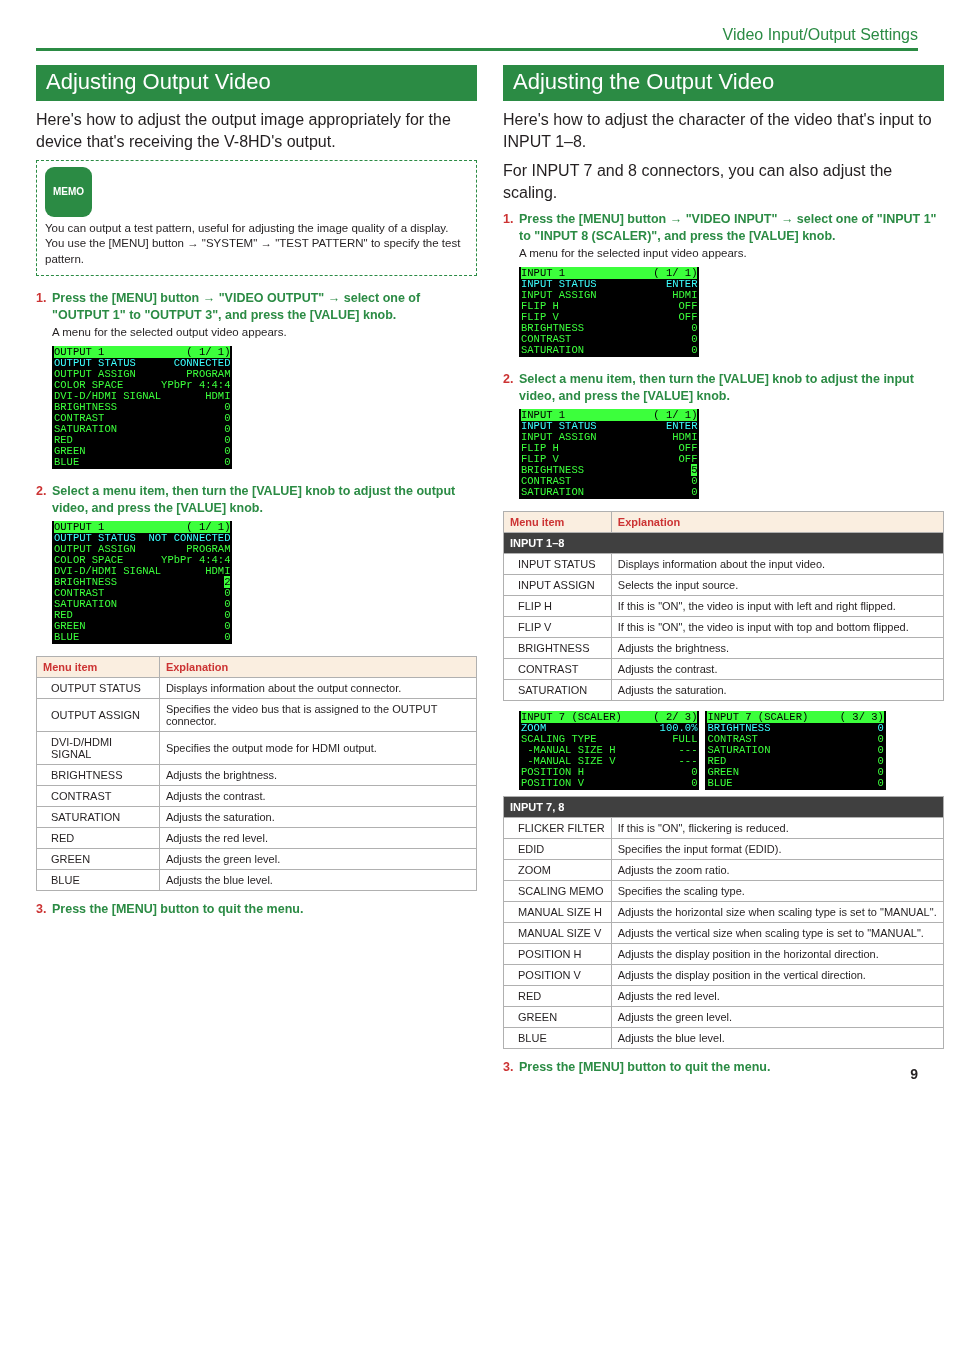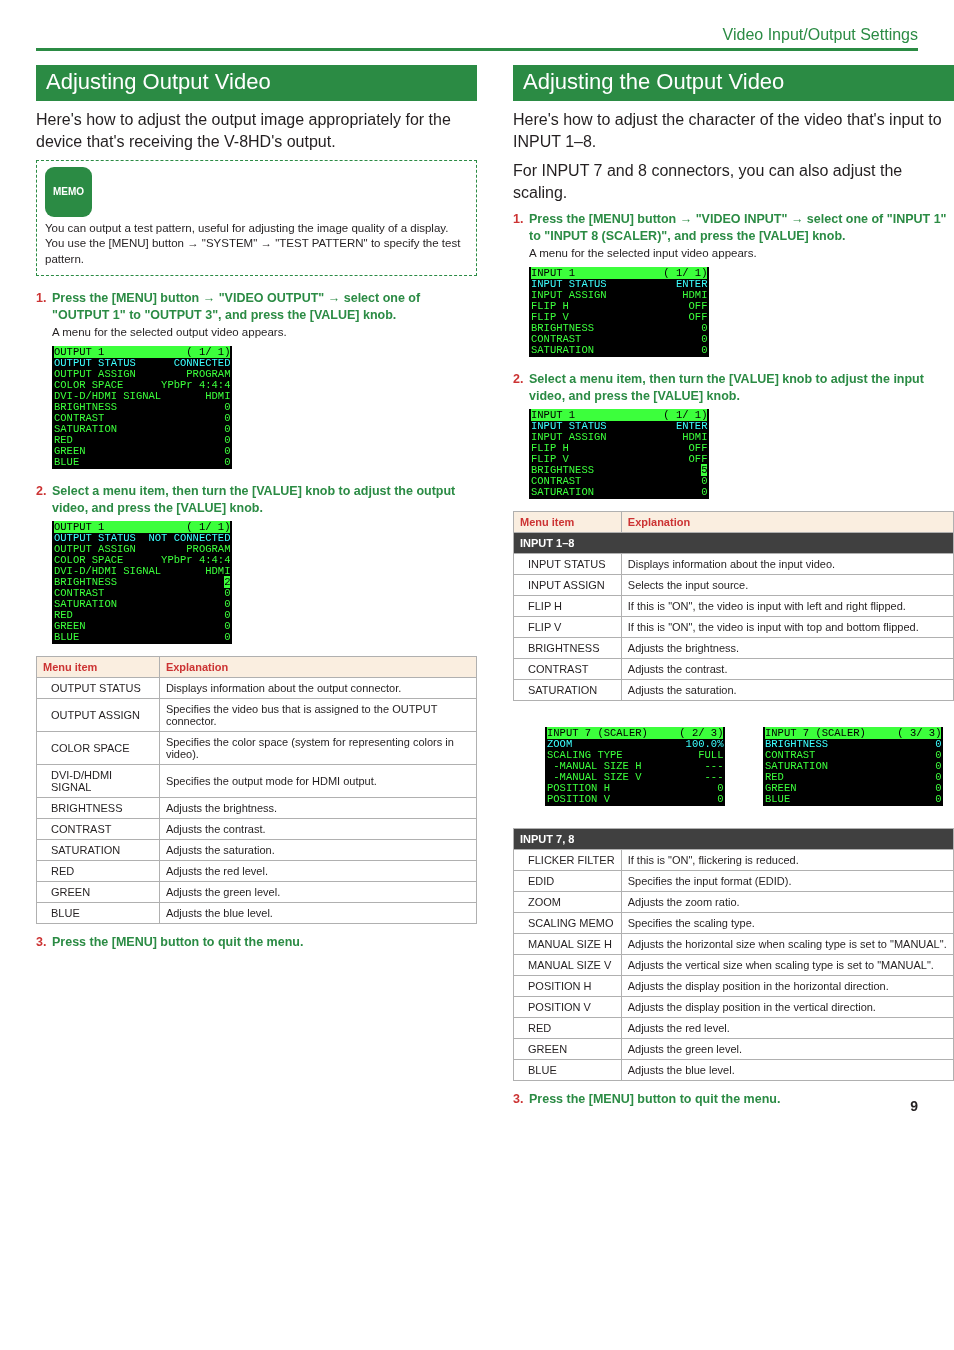--- a/index.html
+++ b/index.html
@@ -12,21 +12,21 @@
     padding: 26px 36px 20px 36px;
     position: relative;
   }
   .header-right {
     text-align: right;
     color: #2b8b44;
     font-size: 16px;
     margin-bottom: 4px;
   }
   .hr-top { border-top: 2px solid #2b8b44; border-bottom: 1px solid #2b8b44; height:3px; margin-bottom:14px;}
-  .columns { display: flex; gap: 36px; }
+  .columns { display: flex; gap: 26px; }
   .col { flex: 0 0 50%; max-width: 50%; }
   .h-bar {
     background: #2b8b44;
     color: #fff;
     font-size: 22px;
     padding: 4px 8px 6px 10px;
     margin-bottom: 8px;
     font-weight: 400;
   }
   .body-text { font-size: 16px; line-height: 1.35; margin: 6px 0 8px 0; }
@@ -67,21 +67,21 @@
     font-size: 10.5px;
     line-height: 1.05;
     padding: 1px 2px;
     white-space: pre;
     margin: 2px 0 6px 16px;
   }
   .osd .hl { background: #3cff3c; color: #000; }
   .osd .cy { color: #3cffff; }
   .osd-row { display:block;}
   .osd-pair { display:flex; gap:6px; margin: 2px 0 6px 16px;}
-  .osd-pair .osd { margin:16px;text-align:right; }
+  .osd-pair .osd { margin:0;text-align:right; }
 
   table.def {
     width: 100%;
     border-collapse: collapse;
     font-size: 11px;
     margin: 6px 0 10px 0;
   }
   table.def th, table.def td {
     border: 1px solid #b0b0b0;
     padding: 4px 6px;
@@ -146,24 +146,20 @@
         <tbody>
           <tr>
             <td class="k">OUTPUT STATUS</td>
             <td>Displays information about the output connector.</td>
           </tr>
           <tr>
             <td class="k">OUTPUT ASSIGN</td>
             <td>Specifies the video bus that is assigned to the OUTPUT connector.</td>
           </tr>
           <tr>
-            <td class="k">COLOR SPACE</td>
-            <td>Specifies the color space (system for representing colors in video).</td>
-          </tr>
-          <tr>
             <td class="k">DVI-D/HDMI SIGNAL</td>
             <td>Specifies the output mode for HDMI output.</td>
           </tr>
           <tr>
             <td class="k">BRIGHTNESS</td>
             <td>Adjusts the brightness.</td>
           </tr>
           <tr>
             <td class="k">CONTRAST</td>
             <td>Adjusts the contrast.</td>

